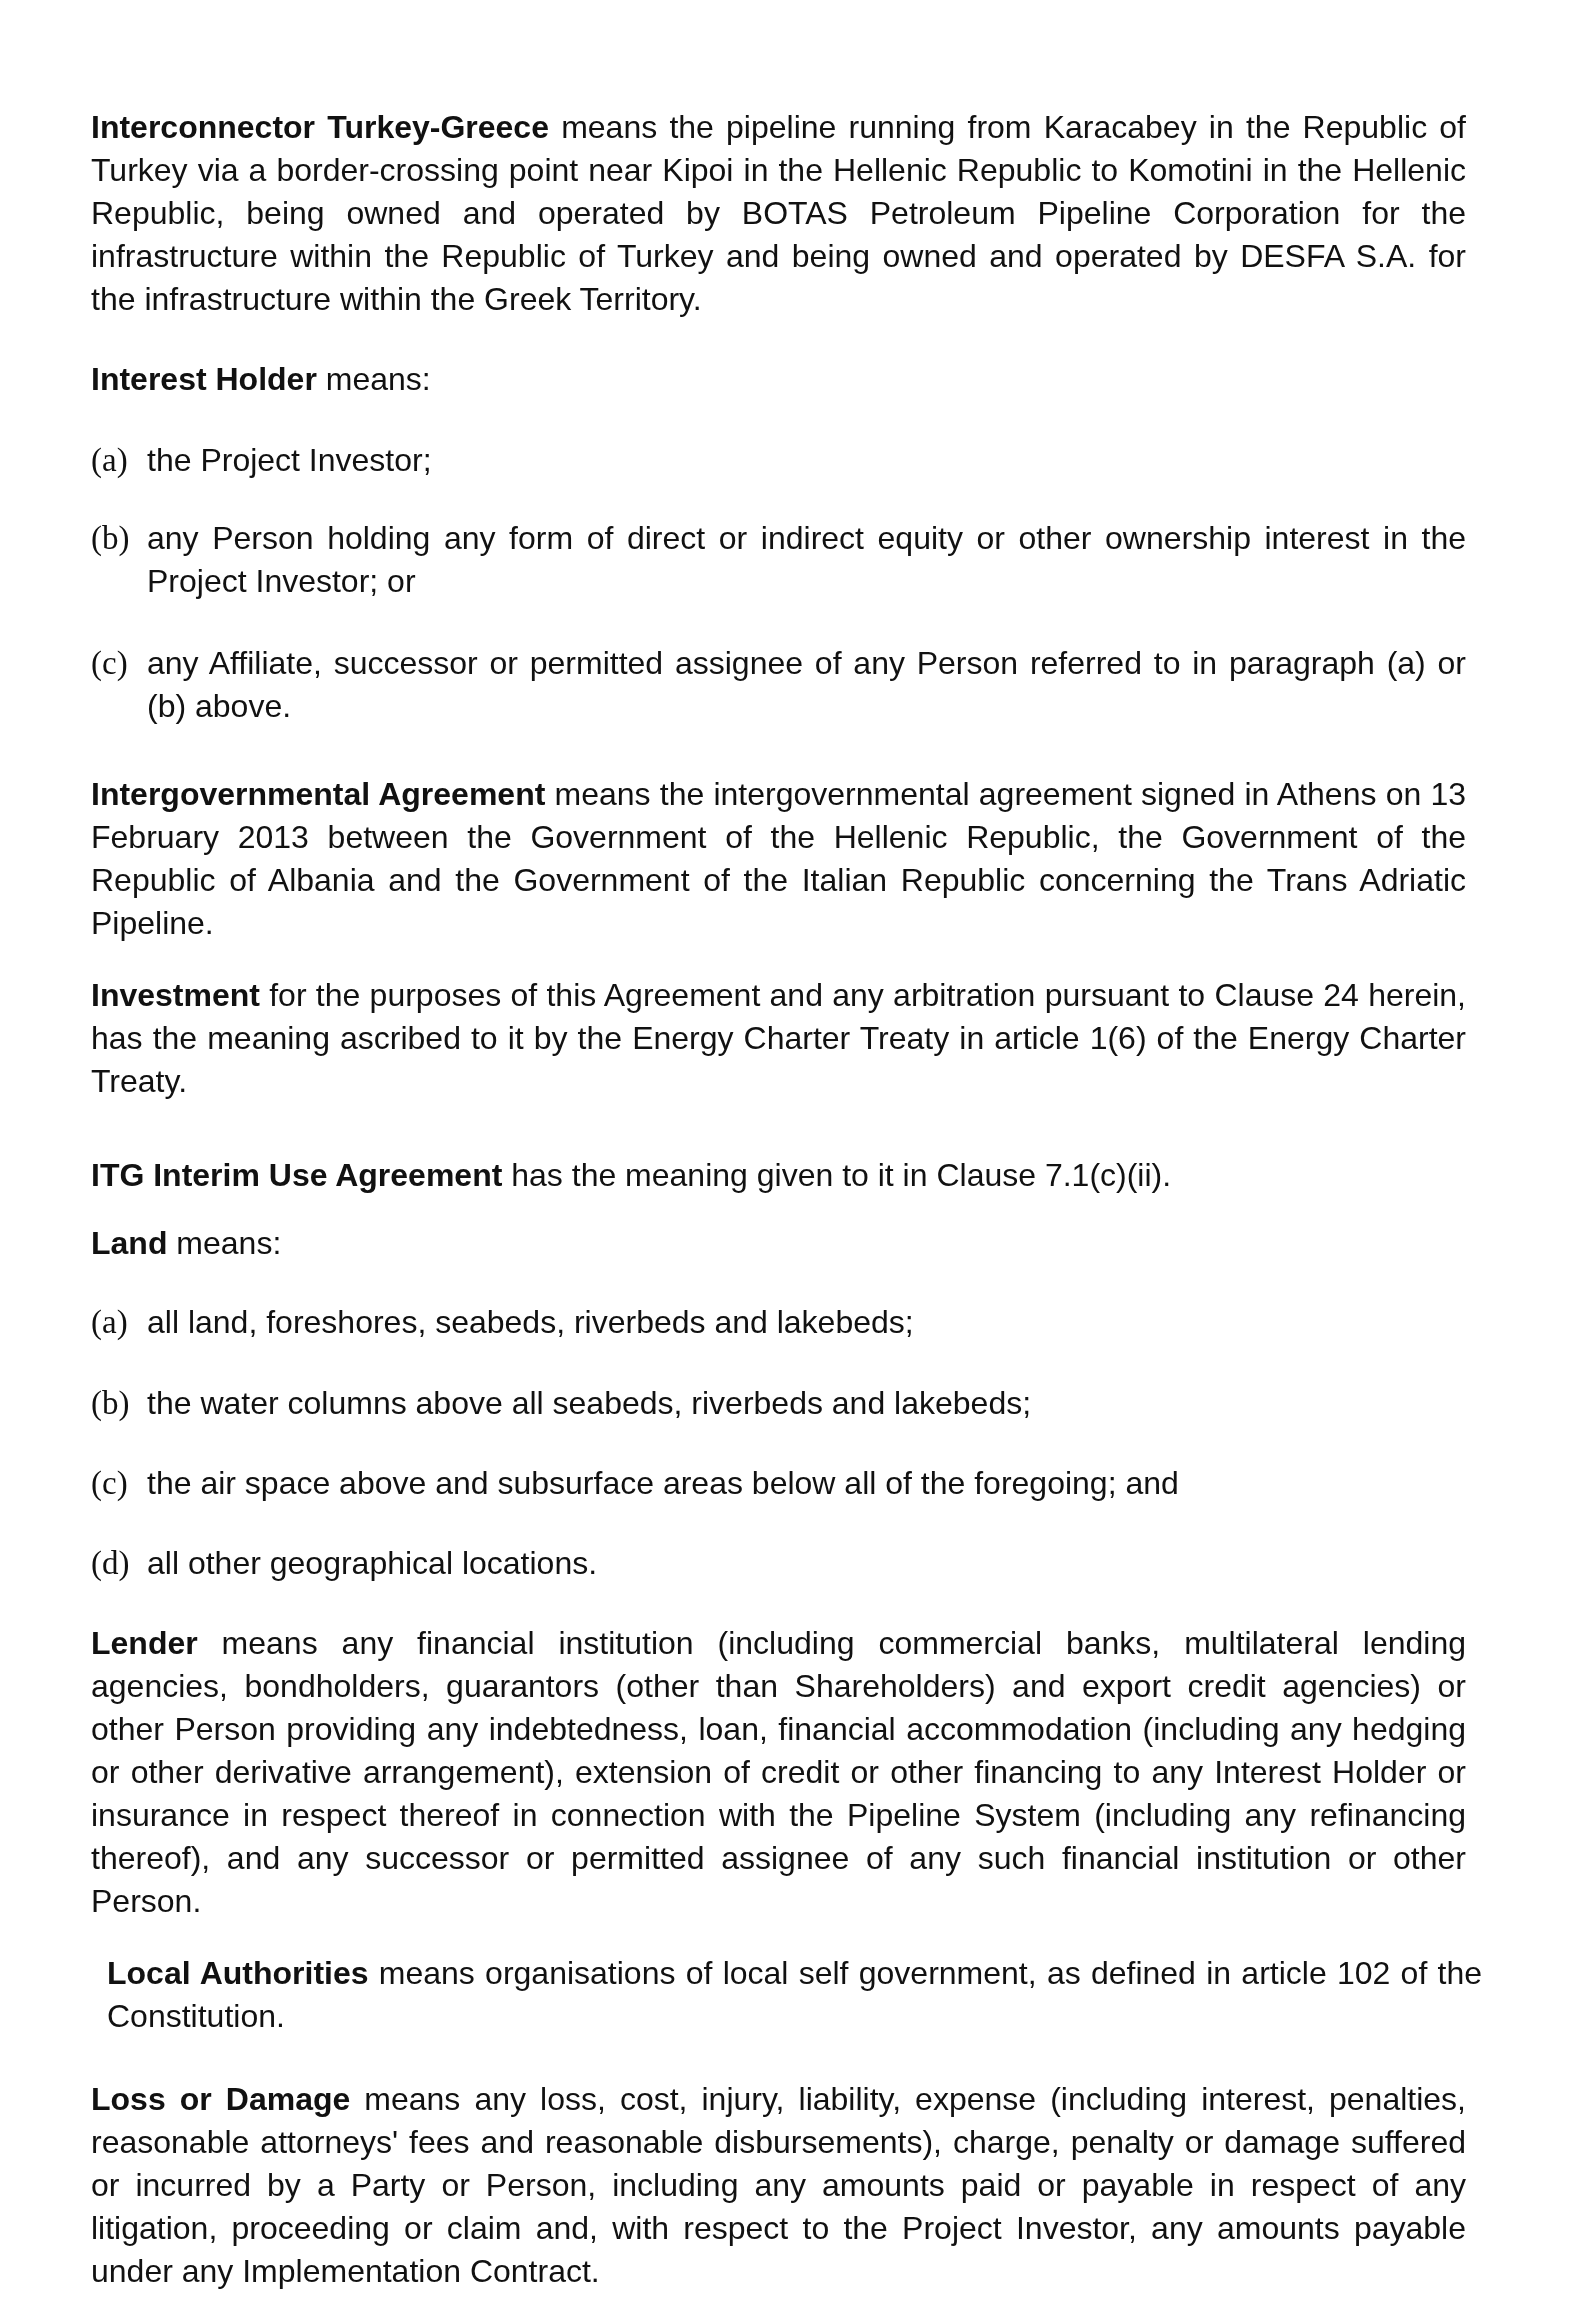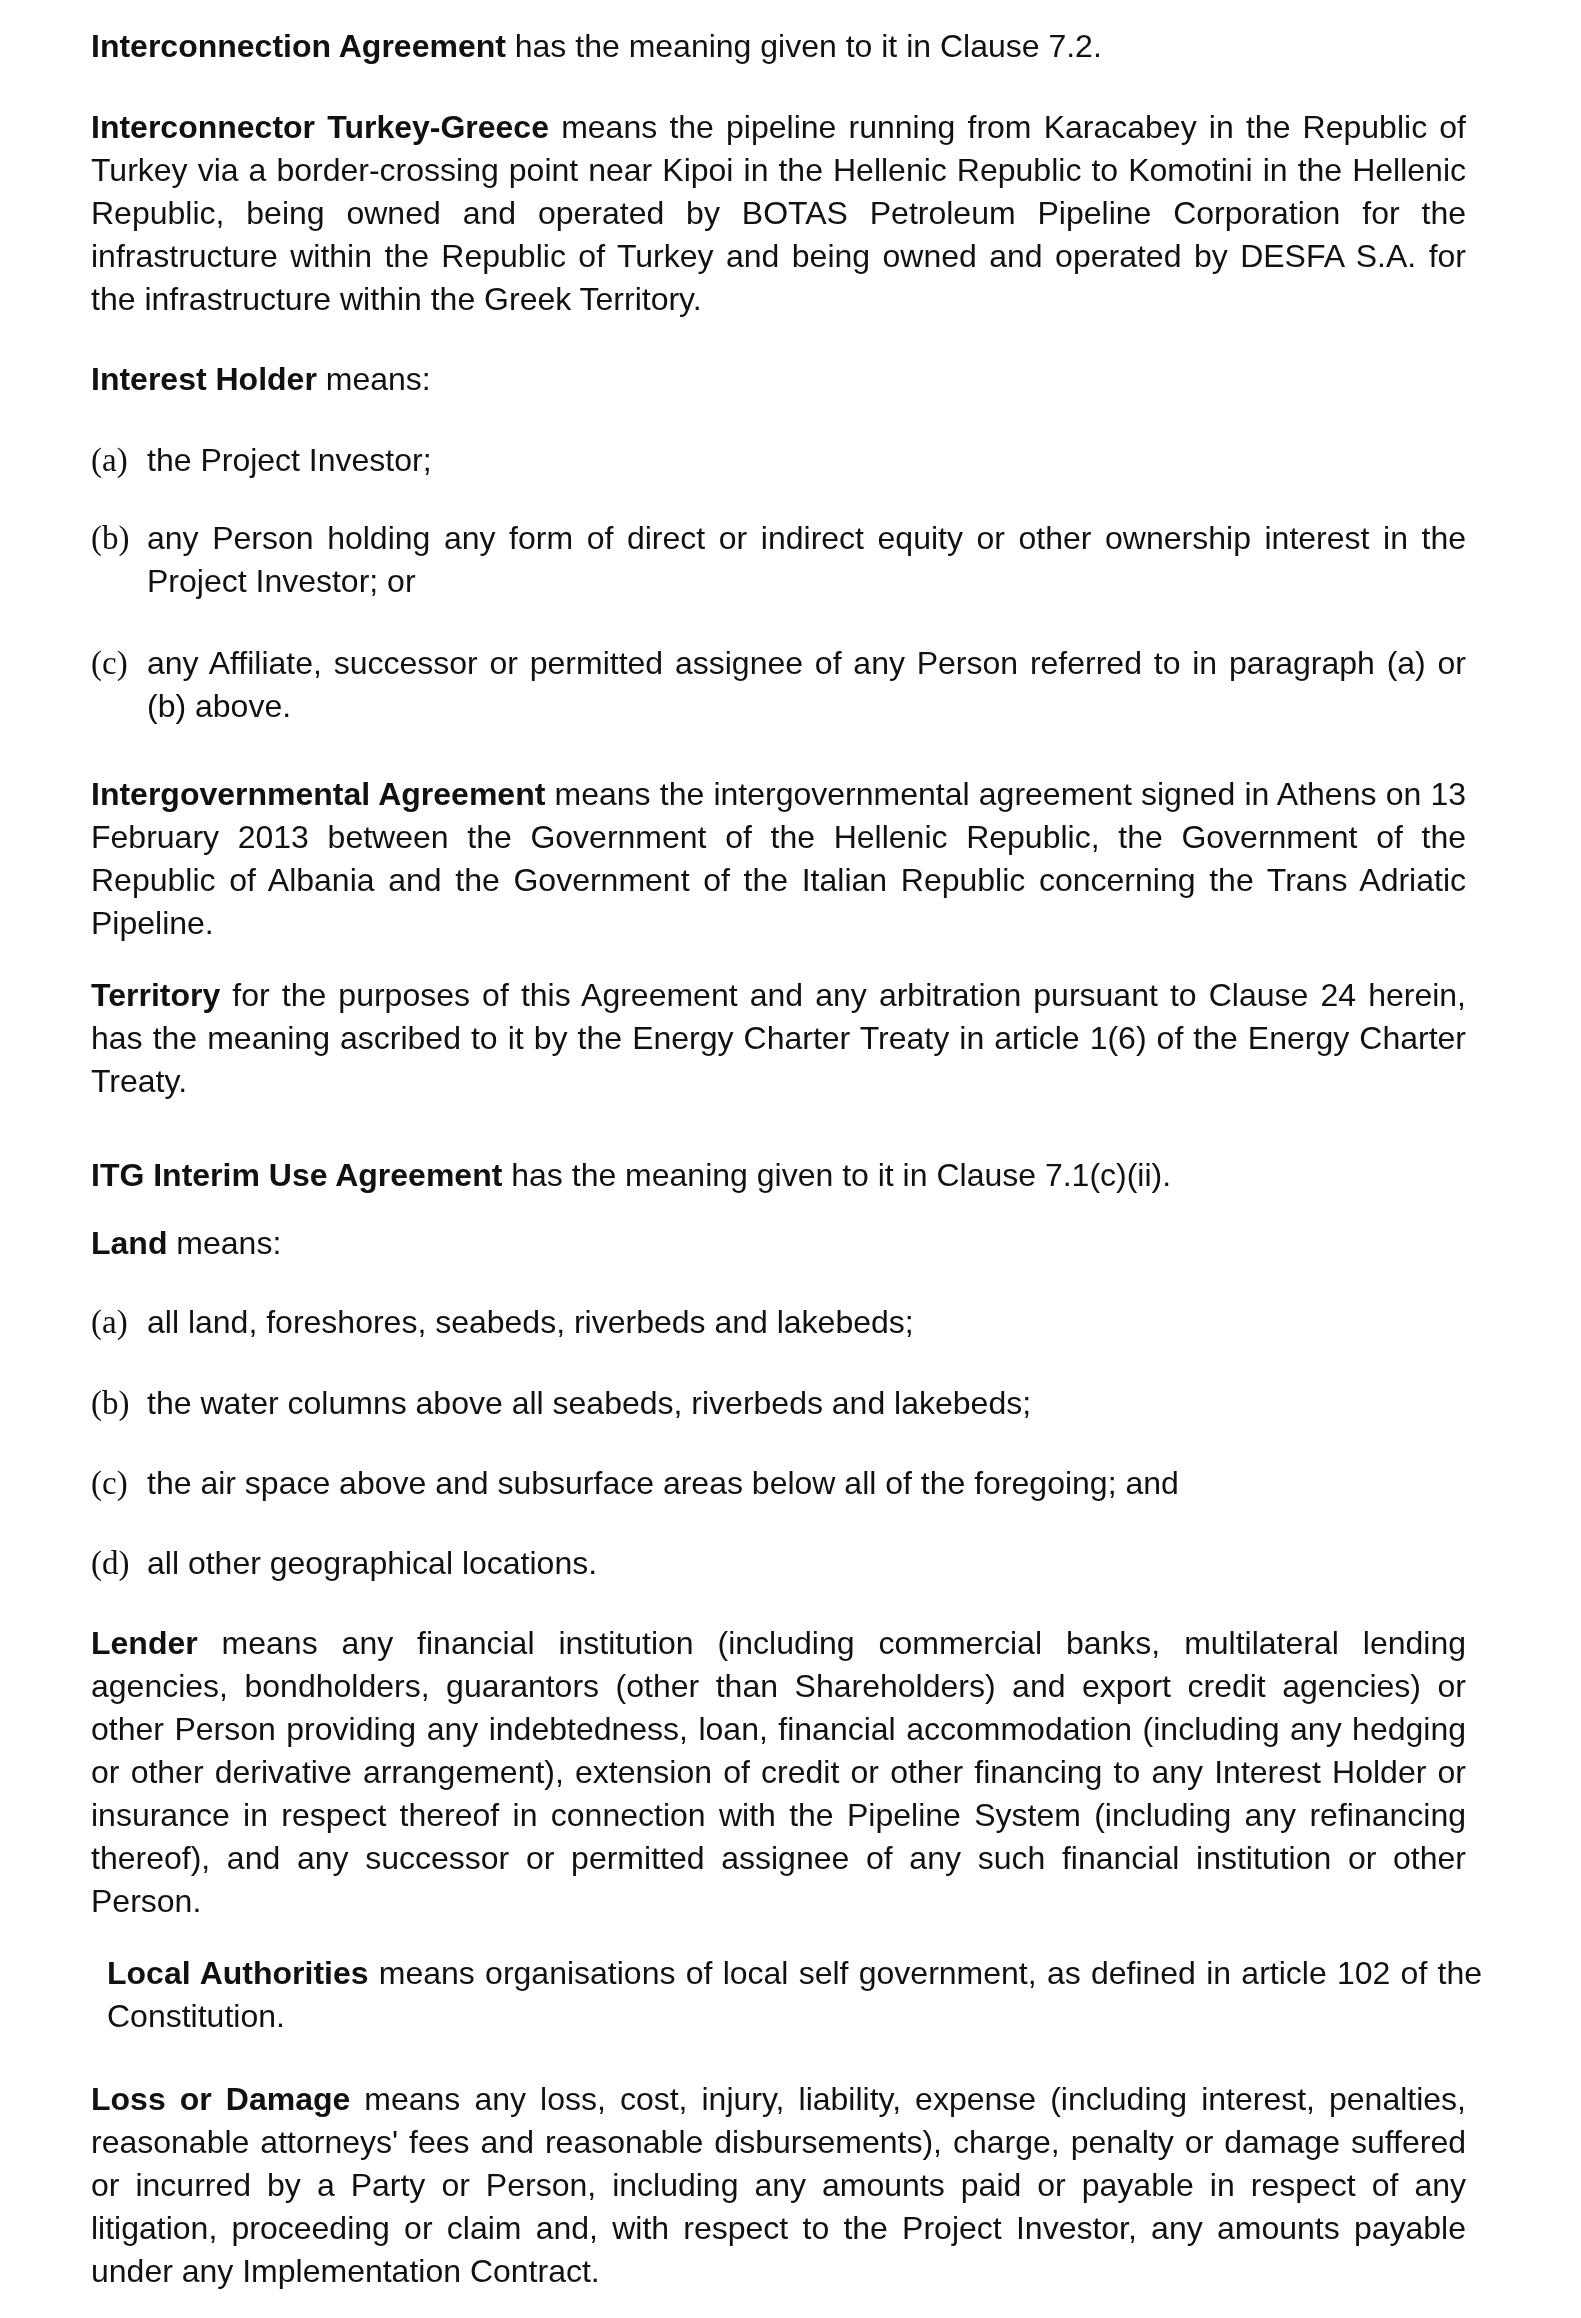--- a/index.html
+++ b/index.html
@@ -41,23 +41,20 @@
     display: block;
     margin-left: 56px;
     text-align: justify;
   }
 </style>
 </head>
 <body>
 
 <div class="page">
 
-  <p class="def last-left" style="top:25px;">
-    <span class="term">Interconnection Agreement</span><span> has the meaning given to it in Clause 7.2.</span>
-  </p>
 
   <p class="def" style="top:106px;">
     <span class="term">Interconnector Turkey-Greece</span><span> means the pipeline running from Karacabey in the Republic of Turkey via a border-crossing point near Kipoi in the Hellenic Republic to Komotini in the Hellenic Republic, being owned and operated by BOTAS Petroleum Pipeline Corporation for the infrastructure within the Republic of Turkey and being owned and operated by DESFA S.A. for the infrastructure within the Greek Territory.</span>
   </p>
 
   <p class="def last-left" style="top:358px;">
     <span class="term">Interest Holder</span><span> means:</span>
   </p>
   <div class="item" style="top:439px;">
     <span class="marker">(a)</span>
@@ -70,21 +67,21 @@
   <div class="item" style="top:642px;">
     <span class="marker">(c)</span>
     <span class="item-text">any Affiliate, successor or permitted assignee of any Person referred to in paragraph (a) or (b) above.</span>
   </div>
 
   <p class="def" style="top:773px;">
     <span class="term">Intergovernmental Agreement</span><span> means the intergovernmental agreement signed in Athens on 13 February 2013 between the Government of the Hellenic Republic, the Government of the Republic of Albania and the Government of the Italian Republic concerning the Trans Adriatic Pipeline.</span>
   </p>
 
   <p class="def" style="top:974px;">
-    <span class="term">Territory</span><span> for the purposes of this Agreement and any arbitration pursuant to Clause 24 herein, has the meaning ascribed to it by the Energy Charter Treaty in article 1(6) of the Energy Charter Treaty.</span>
+    <span class="term">Investment</span><span> for the purposes of this Agreement and any arbitration pursuant to Clause 24 herein, has the meaning ascribed to it by the Energy Charter Treaty in article 1(6) of the Energy Charter Treaty.</span>
   </p>
 
   <p class="def last-left" style="top:1138px;margin-top:16px;">
     <span class="term">ITG Interim Use Agreement</span><span> has the meaning given to it in Clause 7.1(c)(ii).</span>
   </p>
 
   <p class="def last-left" style="top:1222px;">
     <span class="term">Land</span><span> means:</span>
   </p>
   <div class="item" style="top:1301px;">

